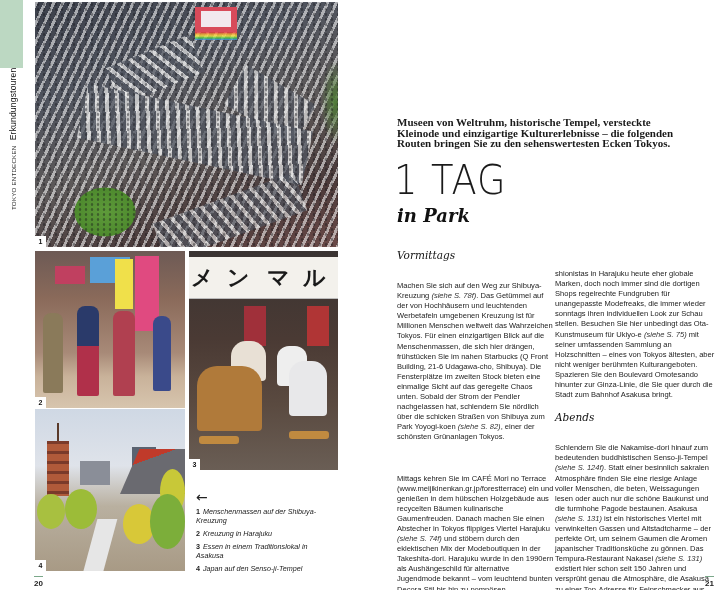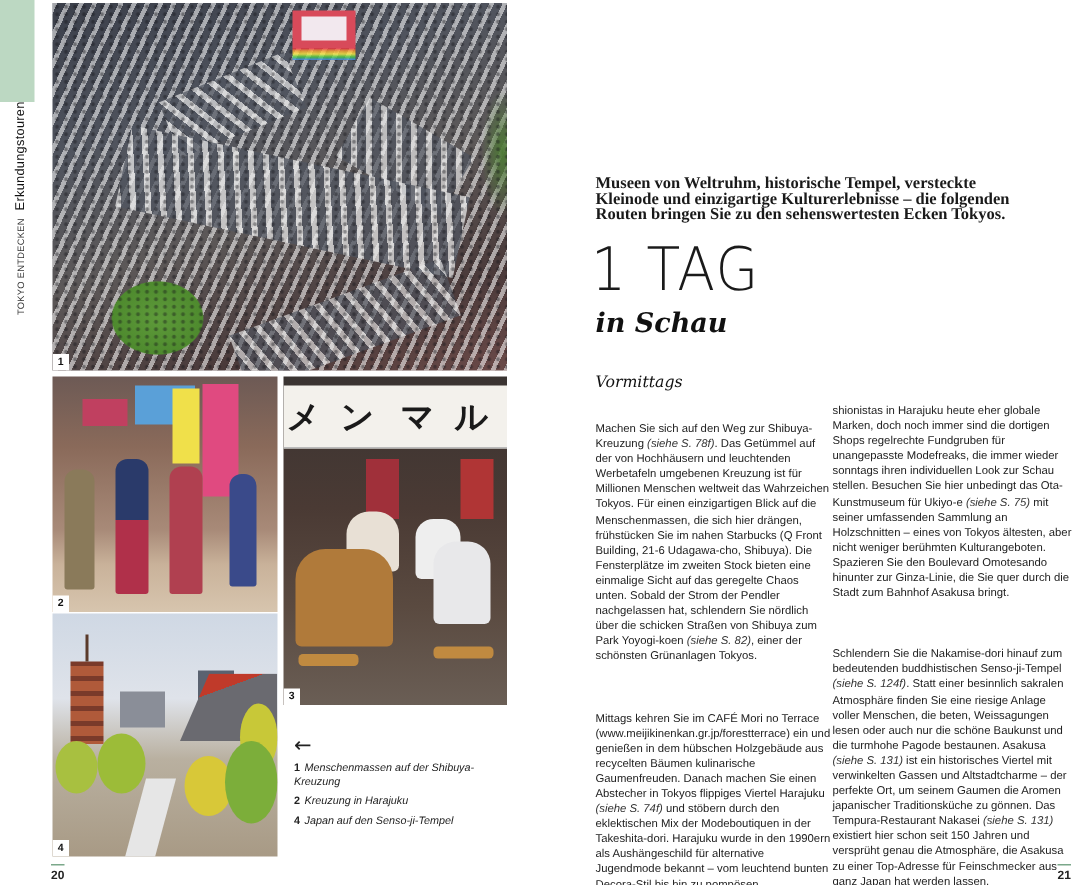--- a/index.html
+++ b/index.html
@@ -180,35 +180,37 @@
   <div class="tree2"></div>
   <div class="tree3"></div>
   <div class="tree4"></div>
   <span class="num">4</span>
 </div>
 
 <div class="captions">
   <span class="arrow">←</span>
   <div class="cap"><b>1</b><i>Menschenmassen auf der Shibuya-Kreuzung</i></div>
   <div class="cap"><b>2</b><i>Kreuzung in Harajuku</i></div>
+  <div class="cap"><b>3</b><i>Essen in einem Traditionslokal in Asakusa</i></div>
   <div class="cap"><b>4</b><i>Japan auf den Senso-ji-Tempel</i></div>
 </div>
 
 <div class="pagenum pn-left">20</div>
 
 <div class="intro">Museen von Weltruhm, historische Tempel, versteckte Kleinode und einzigartige Kulturerlebnisse – die folgenden Routen bringen Sie zu den sehenswertesten Ecken Tokyos.</div>
 <div class="big-title">1 TAG</div>
-<div class="sub-title">in Schau</div>
+<div class="sub-title">in Park</div>
 
 <div class="col col-left">
   <h3>Vormittags</h3>
   <p><span>Machen Sie sich auf den Weg zur Shibuya-Kreuzung </span><i>(siehe S. 78f)</i><span>. Das Getümmel auf der von Hochhäusern und leuchtenden Werbetafeln umgebenen Kreuzung ist für Millionen Menschen weltweit das Wahrzeichen Tokyos. Für einen einzigartigen Blick auf die Menschenmassen, die sich hier drängen, frühstücken Sie im nahen Starbucks (Q Front Building, 21-6 Udagawa-cho, Shibuya). Die Fensterplätze im zweiten Stock bieten eine einmalige Sicht auf das geregelte Chaos unten. Sobald der Strom der Pendler nachgelassen hat, schlendern Sie nördlich über die schicken Straßen von Shibuya zum Park Yoyogi-koen </span><i>(siehe S. 82)</i><span>, einer der schönsten Grünanlagen Tokyos.</span></p>
   <div class="gap"></div>
   <p id="nach"><span>Mittags kehren Sie im CAFÉ Mori no Terrace (www.meijikinenkan.gr.jp/forestterrace) ein und genießen in dem hübschen Holzgebäude aus recycelten Bäumen kulinarische Gaumenfreuden. Danach machen Sie einen Abstecher in Tokyos flippiges Viertel Harajuku </span><i>(siehe S. 74f)</i><span id="nach-p2"> und stöbern durch den eklektischen Mix der Modeboutiquen in der Takeshita-dori. Harajuku wurde in den 1990ern als Aushängeschild für alternative Jugendmode bekannt – vom leuchtend bunten Decora-Stil bis hin zu pompösen pastellfarbenen Lolita-Kleidern. Zwar tragen Fa-</span></p>
 </div>
 
 <div class="col col-right">
   <p><span id="nach-cont">shionistas in Harajuku heute eher globale Marken, doch noch immer sind die dortigen Shops regelrechte Fundgruben für unangepasste Modefreaks, die immer wieder sonntags ihren individuellen Look zur Schau stellen. Besuchen Sie hier unbedingt das Ota-Kunstmuseum für Ukiyo-e </span><i>(siehe S. 75)</i><span> mit seiner umfassenden Sammlung an Holzschnitten – eines von Tokyos ältesten, aber nicht weniger berühmten Kulturangeboten. Spazieren Sie den Boulevard Omotesando hinunter zur Ginza-Linie, die Sie quer durch die Stadt zum Bahnhof Asakusa bringt.</span></p>
   <div class="gap"></div>
+  <h3>Abends</h3>
   <p><span>Schlendern Sie die Nakamise-dori hinauf zum bedeutenden buddhistischen Senso-ji-Tempel </span><i>(siehe S. 124f)</i><span>. Statt einer besinnlich sakralen Atmosphäre finden Sie eine riesige Anlage voller Menschen, die beten, Weissagungen lesen oder auch nur die schöne Baukunst und die turmhohe Pagode bestaunen. Asakusa </span><i>(siehe S. 131)</i><span> ist ein historisches Viertel mit verwinkelten Gassen und Altstadtcharme – der perfekte Ort, um seinem Gaumen die Aromen japanischer Traditionsküche zu gönnen. Das Tempura-Restaurant Nakasei </span><i>(siehe S. 131)</i><span> existiert hier schon seit 150 Jahren und versprüht genau die Atmosphäre, die Asakusa zu einer Top-Adresse für Feinschmecker aus ganz Japan hat werden lassen.</span></p>
 </div>
 
 <div class="pagenum pn-right">21</div>
 
 </body></html>

